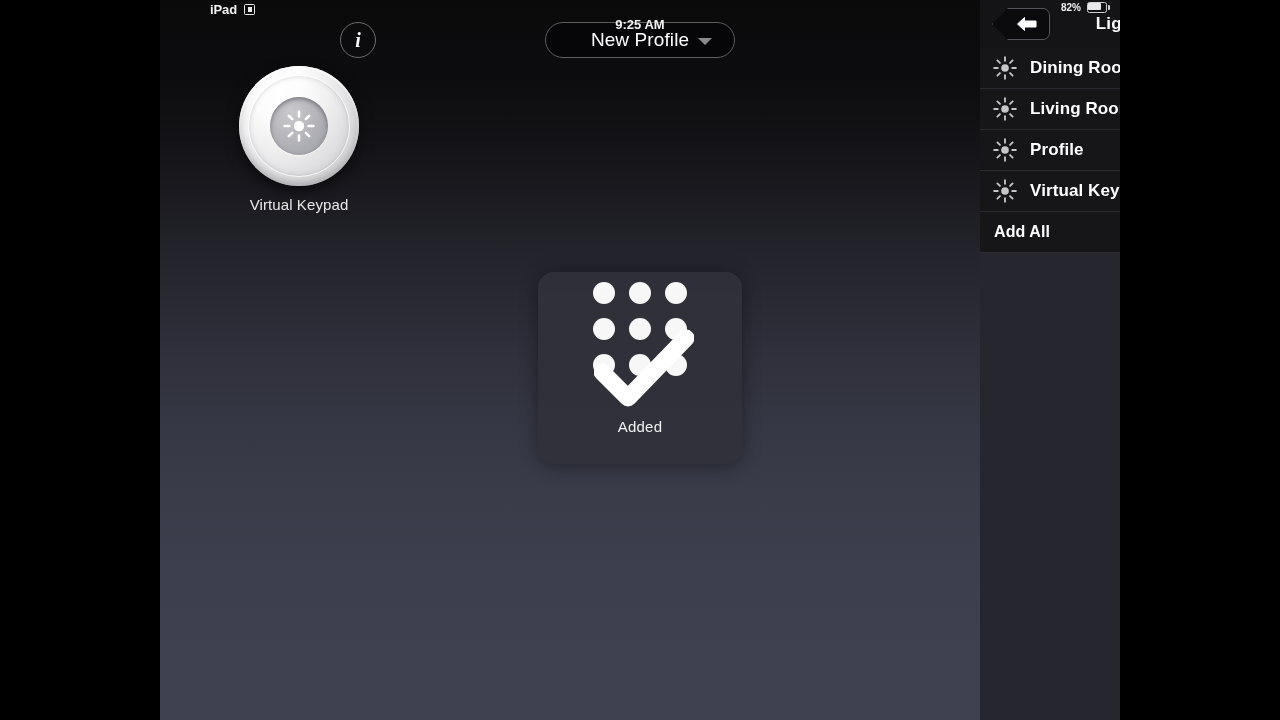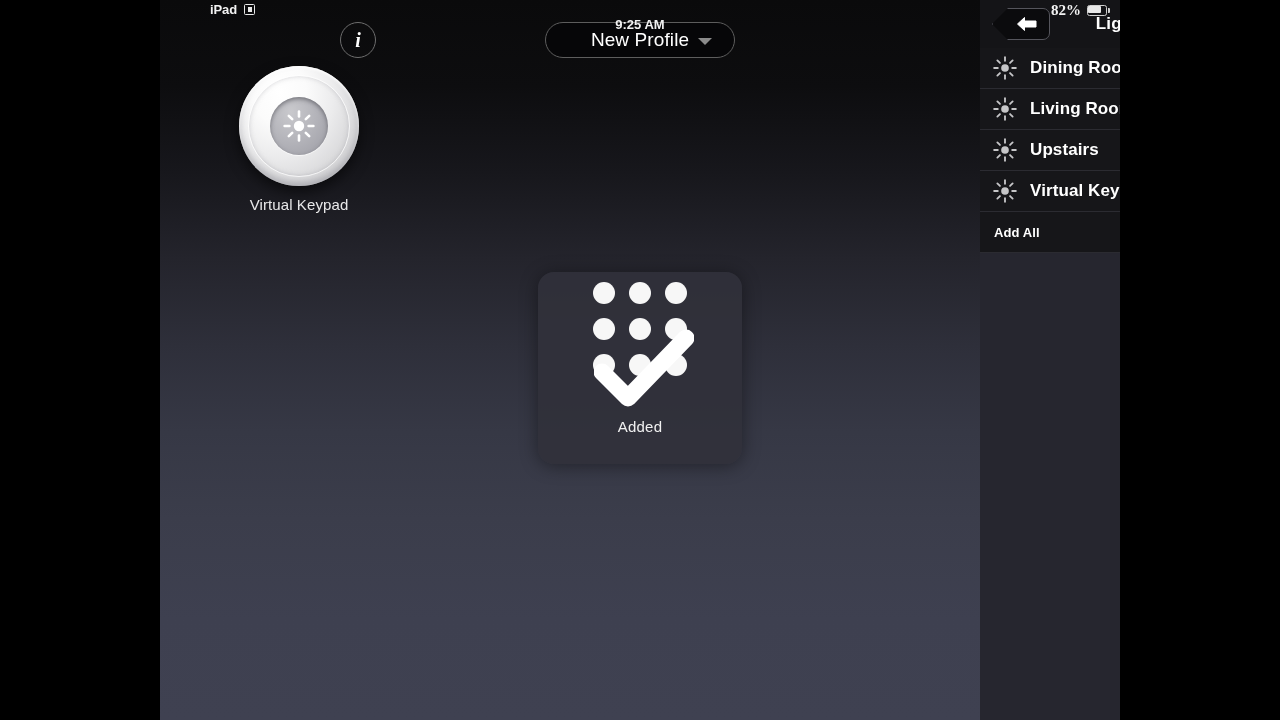--- a/index.html
+++ b/index.html
@@ -28,21 +28,21 @@
   .sb-glyph {
     width:11px; height:11px; border:1.6px solid #e8e8e8; border-radius:1.5px;
     display:flex; align-items:center; justify-content:center;
   }
   .sb-glyph i { display:block; width:4px; height:5px; background:#e8e8e8; }
   #sb-time {
     position:absolute; left:0; top:17px; width:960px; text-align:center;
     font-size:13px; font-weight:bold;
   }
   #sb-right { position:absolute; right:10px; top:2px; display:flex; align-items:center; gap:6px; }
-  #sb-pct { font-size:15px; font-weight:bold;font-family:Liberation Serif, serif; }
+  #sb-pct { font-size:10px; font-weight:bold; }
   .battery { position:relative; width:23px; height:11px; }
   .batt-body {
     position:absolute; left:0; top:0; width:20px; height:11px;
     border:1.3px solid #cfcfcf; border-radius:2.5px;
   }
   .batt-fill { position:absolute; left:1.4px; top:1.4px; width:13px; height:6.2px; background:#e8e8e8; border-radius:1px; }
   .batt-cap { position:absolute; left:20.6px; top:3.4px; width:2px; height:4.2px; background:#cfcfcf; border-radius:0 1px 1px 0; }
 
   
   #canvas {
@@ -157,21 +157,21 @@
   .row-label {
     margin-left:8px; color:#fff; font-size:17px; font-weight:bold;
     letter-spacing:.1px; white-space:nowrap; overflow:hidden;
   }
 
   #row-addall {
     height:41px; background:#161619; border-bottom:1px solid #2b2b31;
     display:flex; align-items:center; cursor:pointer;
   }
   #addall-label {
-    margin-left:14px; color:#fff; font-size:13px; font-weight:bold; letter-spacing:.1px;
+    margin-left:14px; color:#fff; font-size:16px; font-weight:bold; letter-spacing:.1px;
   }
 </style>
 </head>
 <body>
 
 <div id="app">
 
   <div id="canvas">
 
     <div id="info-btn">
@@ -277,21 +277,21 @@
                 <line x1="17" y1="2.8" x2="17" y2="7.6"></line>
                 <line x1="17" y1="26.4" x2="17" y2="31.2"></line>
                 <line x1="2.8" y1="17" x2="7.6" y2="17"></line>
                 <line x1="26.4" y1="17" x2="31.2" y2="17"></line>
                 <line x1="7" y1="7" x2="10.4" y2="10.4"></line>
                 <line x1="23.6" y1="23.6" x2="27" y2="27"></line>
                 <line x1="7" y1="27" x2="10.4" y2="23.6"></line>
                 <line x1="23.6" y1="10.4" x2="27" y2="7"></line>
               </g>
             </svg></span>
-          <span class="row-label">Upstairs</span>
+          <span class="row-label">Profile</span>
         </div>
         <div class="row">
           <span class="row-icon"><svg class="row-sun" width="26" height="26" viewBox="0 0 34 34">
               <circle cx="17" cy="17" r="5" fill="currentColor"></circle>
               <g stroke="currentColor" stroke-width="2.4" stroke-linecap="round">
                 <line x1="17" y1="2.8" x2="17" y2="7.6"></line>
                 <line x1="17" y1="26.4" x2="17" y2="31.2"></line>
                 <line x1="2.8" y1="17" x2="7.6" y2="17"></line>
                 <line x1="26.4" y1="17" x2="31.2" y2="17"></line>
                 <line x1="7" y1="7" x2="10.4" y2="10.4"></line>

